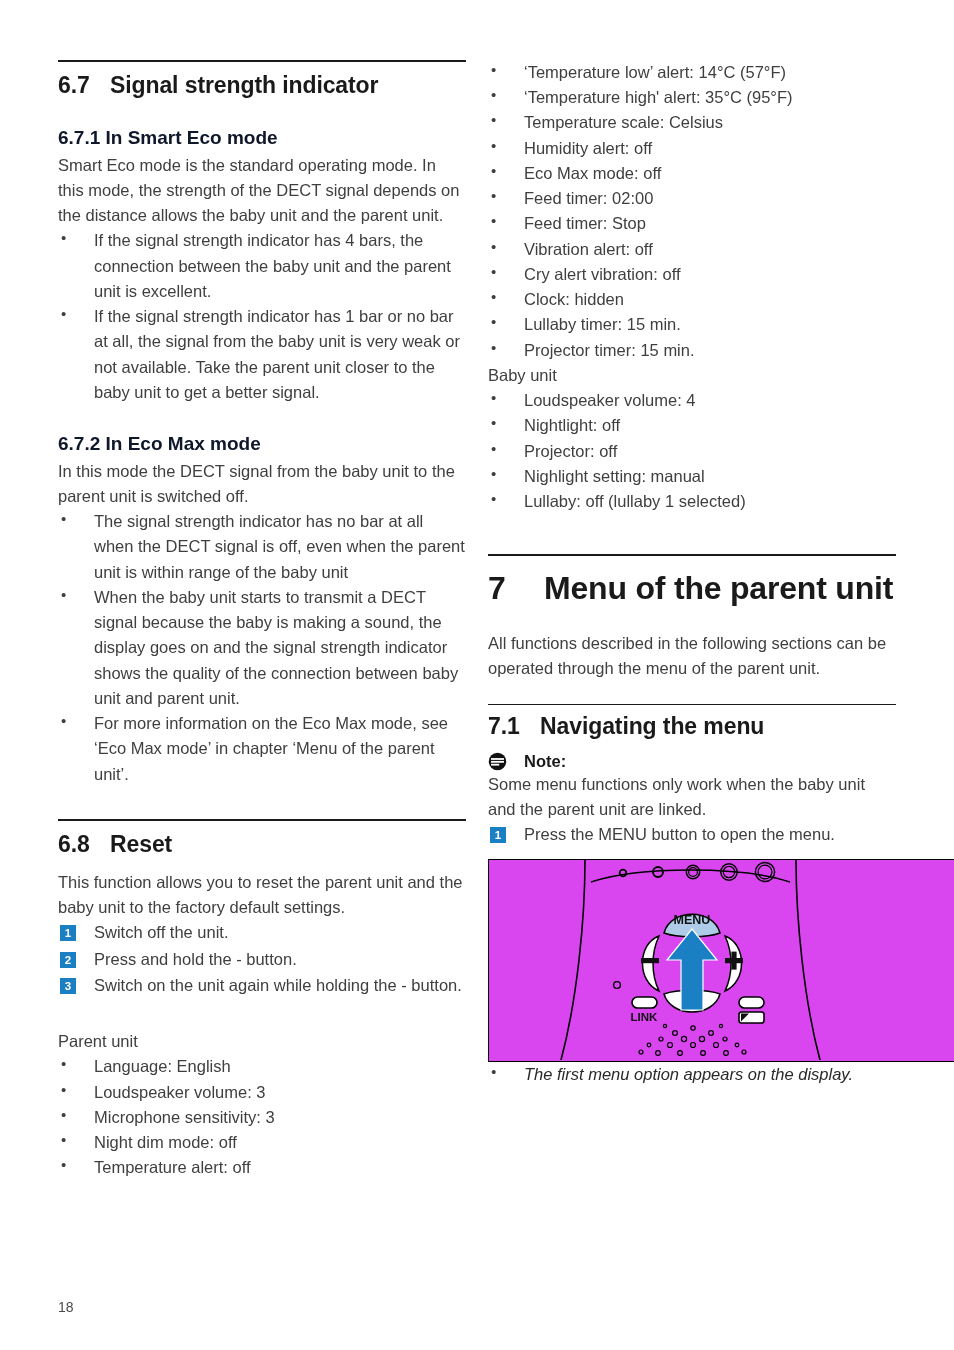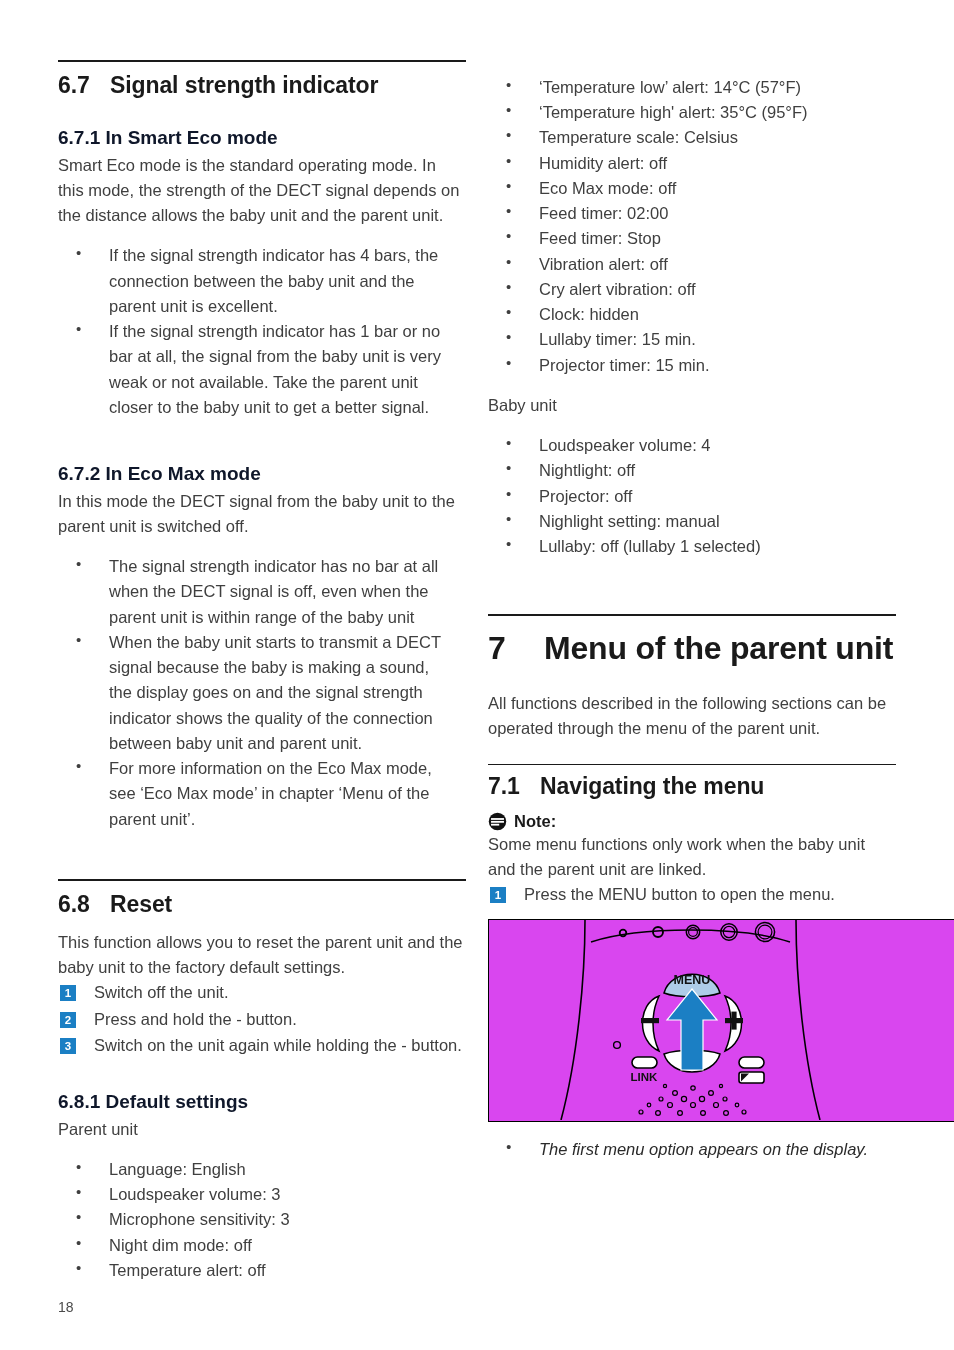--- a/index.html
+++ b/index.html
@@ -73,21 +73,21 @@
     font-size: 16.5px;
     line-height: 1.53;
     margin: 0 0 0 0;
     color: #3f3f3f;
     font-weight: 300;
   }
 
   
   ul.bul {
     list-style: none;
-    margin: 15px;
+    margin: 0;
     padding: 0;
   }
   ul.bul > li {
     position: relative;
     padding-left: 36px;
     font-size: 16.5px;
     line-height: 1.53;
     color: #3f3f3f;
     font-weight: 300;
     margin: 0;
@@ -136,21 +136,21 @@
     font-weight: bold;
     line-height: 16px;
     text-align: center;
     font-family: "Liberation Sans", sans-serif;
   }
 
   
   .note-head {
     display: flex;
     align-items: center;
-    gap: 7px;
+    gap: 17px;
     margin: 0 0 1px 0;
   }
   .note-icon { flex: 0 0 19px; width: 19px; height: 19px; display:block; }
   .note-title {
     font-size: 16.5px;
     font-weight: bold;
     color: #1a1a1a;
   }
 
   
@@ -235,21 +235,20 @@
         <span>Press and hold the - button.</span>
       </li>
       <li>
         <span class="badge">3</span>
         <span>Switch on the unit again while holding the - button.</span>
       </li>
     </ol>
 
     <div style="height:30px"></div>
 
-    <h3 class="sub">6.8.1 Default settings</h3>
     <p class="body">Parent unit</p>
 
     <ul class="bul tight">
       <li>Language: English</li>
       <li>Loudspeaker volume: 3</li>
       <li>Microphone sensitivity: 3</li>
       <li>Night dim mode: off</li>
       <li>Temperature alert: off</li>
     </ul>
 

